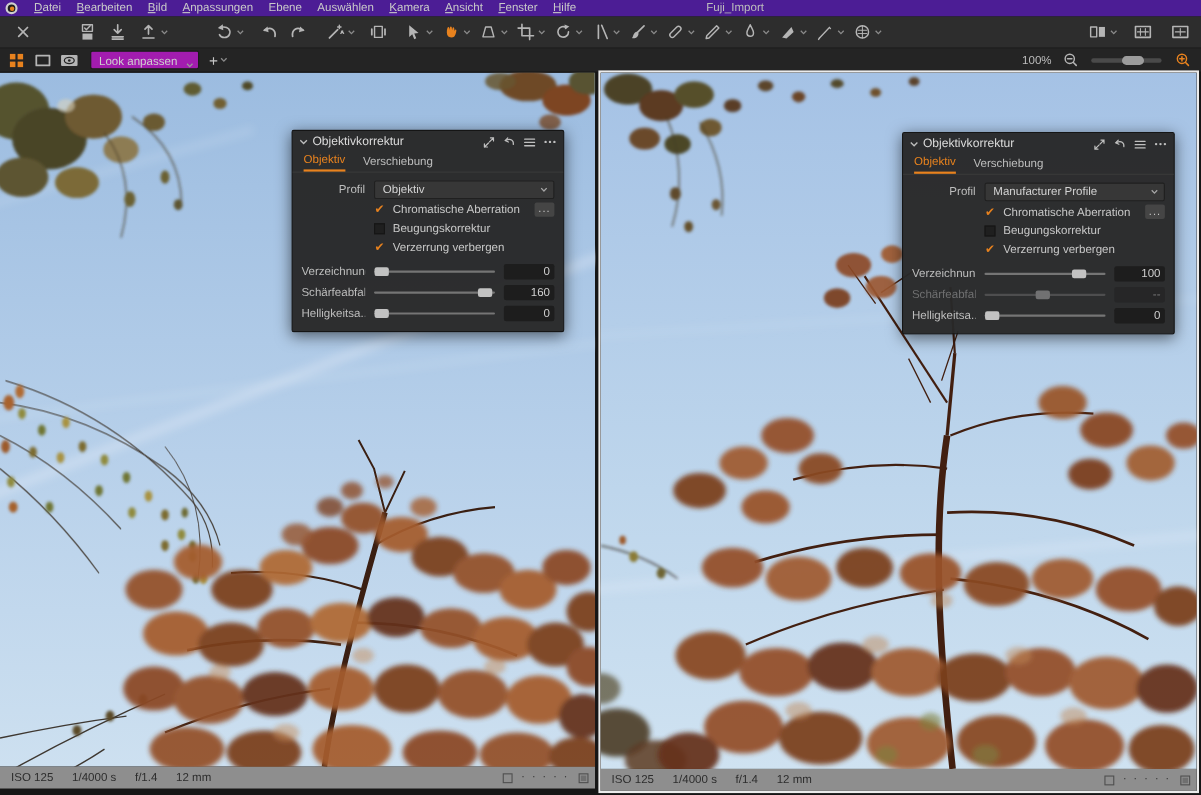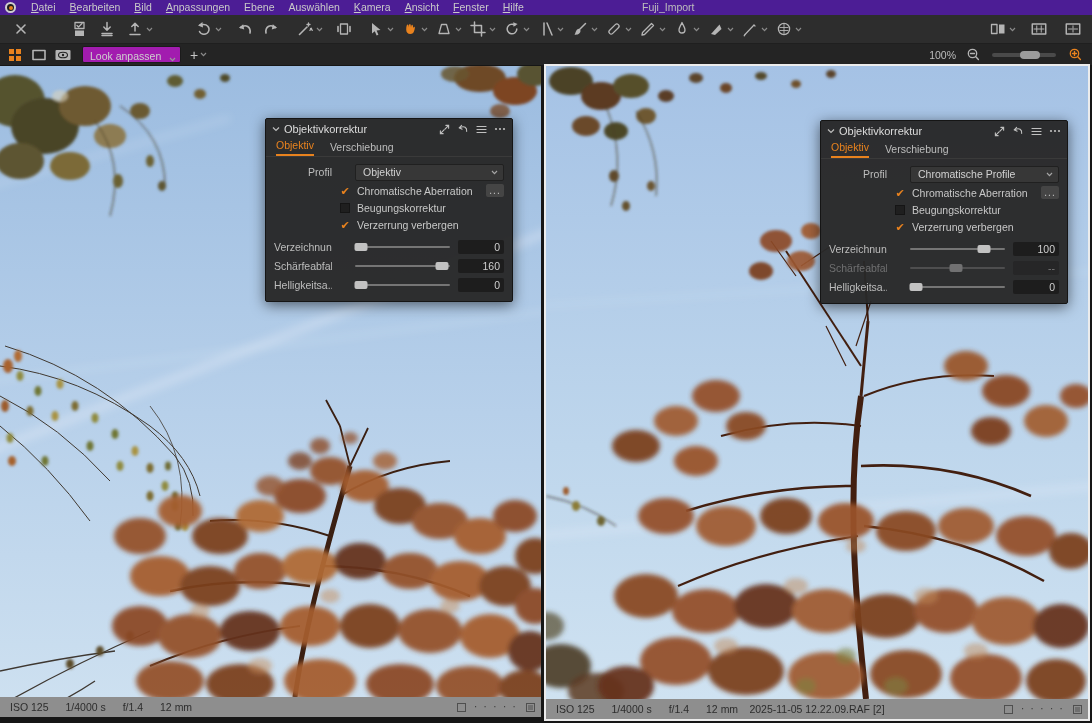--- a/index.html
+++ b/index.html
@@ -52,21 +52,21 @@
          border-radius:2px;box-shadow:0 3px 14px rgba(0,0,0,.55);font-size:10.5px;color:#c8c8c8;z-index:5;}
   .phead{height:20px;display:flex;align-items:center;padding:0 6px;}
   .ptitle{color:#dcdcdc;margin-left:4px;font-size:11px;}
   .phicons{margin-left:auto;display:flex;align-items:center;gap:7px;}
   .phicons svg{stroke:#c0c0c0;fill:none;stroke-width:1.2;stroke-linecap:round;}
   .ptabs{display:flex;align-items:flex-end;padding:0 10px;gap:16px;border-bottom:1px solid #3a3a3a;height:17px;}
   .ptab{padding-bottom:3px;color:#bdbdbd;text-align:right;}
   .ptab.active{color:#e8821e;border-bottom:2px solid #e8821e;}
   .pbody{padding:7px 8px 8px 8px;}
   .prow{display:flex;align-items:center;height:16px;margin-bottom:3px;}
-  .plabel{width:58px;text-align:right;margin-right:23px;color:#bdbdbd;flex:none;
+  .plabel{width:58px;text-align:right;margin-right:8px;color:#bdbdbd;flex:none;
           white-space:nowrap;overflow:hidden;}
   .pdrop{flex:1;height:15px;background:#373737;border:1px solid #202020;border-radius:2px;
          display:flex;align-items:center;padding:0 5px 0 7px;color:#d2d2d2;justify-content:space-between;}
   .cbrow{display:flex;align-items:center;height:15px;margin:2px 0 2px 66px;}
   .cbbox{width:10px;height:10px;background:#1f1f1f;border:1px solid #151515;box-sizing:border-box;
          margin-right:7px;flex:none;display:flex;align-items:center;justify-content:center;}
   .cbbox.on{background:none;border:none;}
   .cbbox.on:before{content:"\2714";color:#e8821e;font-size:11px;line-height:10px;}
   .dotsbtn{margin-left:auto;width:18px;height:13px;background:#454545;border-radius:2px;color:#c4c4c4;
            display:flex;align-items:center;justify-content:center;font-size:10px;line-height:6px;letter-spacing:1px;}
@@ -708,21 +708,20 @@
           <ellipse cx="260" cy="620" rx="10" ry="8" fill="#7a7a34" opacity="0.6"></ellipse>
         </g>
       </svg>
       <div class="statusbar">
         <span class="exif">
           <span>ISO 125</span>
           <span>1/4000 s</span>
           <span>f/1.4</span>
           <span>12 mm</span>
         </span>
-        <span class="fname">2025-11-05 12.22.09.RAF [2]</span>
         <span class="sright">
           <span class="scheck"></span>
           <span class="sdots">·····</span>
           <span class="sgrid"></span>
         </span>
       </div>
     </div>
   </div>
 
   <div class="panel" style="left:265px;top:118px;">
@@ -825,21 +824,21 @@
       </span>
     </div>
     <div class="ptabs">
       <span class="ptab active">Objektiv</span>
       <span class="ptab">Verschiebung</span>
     </div>
     <div class="pbody">
       <div class="prow">
         <span class="plabel">Profil</span>
         <span class="pdrop">
-          <span>Chromatische Profile</span>
+          <span>Manufacturer Profile</span>
           <svg width="7" height="5" viewBox="0 0 7 5" style="stroke:#a5a5a5;fill:none;stroke-width:1.2">
               <path d="M1 1 L3.5 3.6 L6 1"></path>
             </svg>
         </span>
       </div>
       <div class="cbrow">
         <span class="cbbox on"></span>
         <span>Chromatische Aberration</span>
         <span class="dotsbtn">...</span>
       </div>

